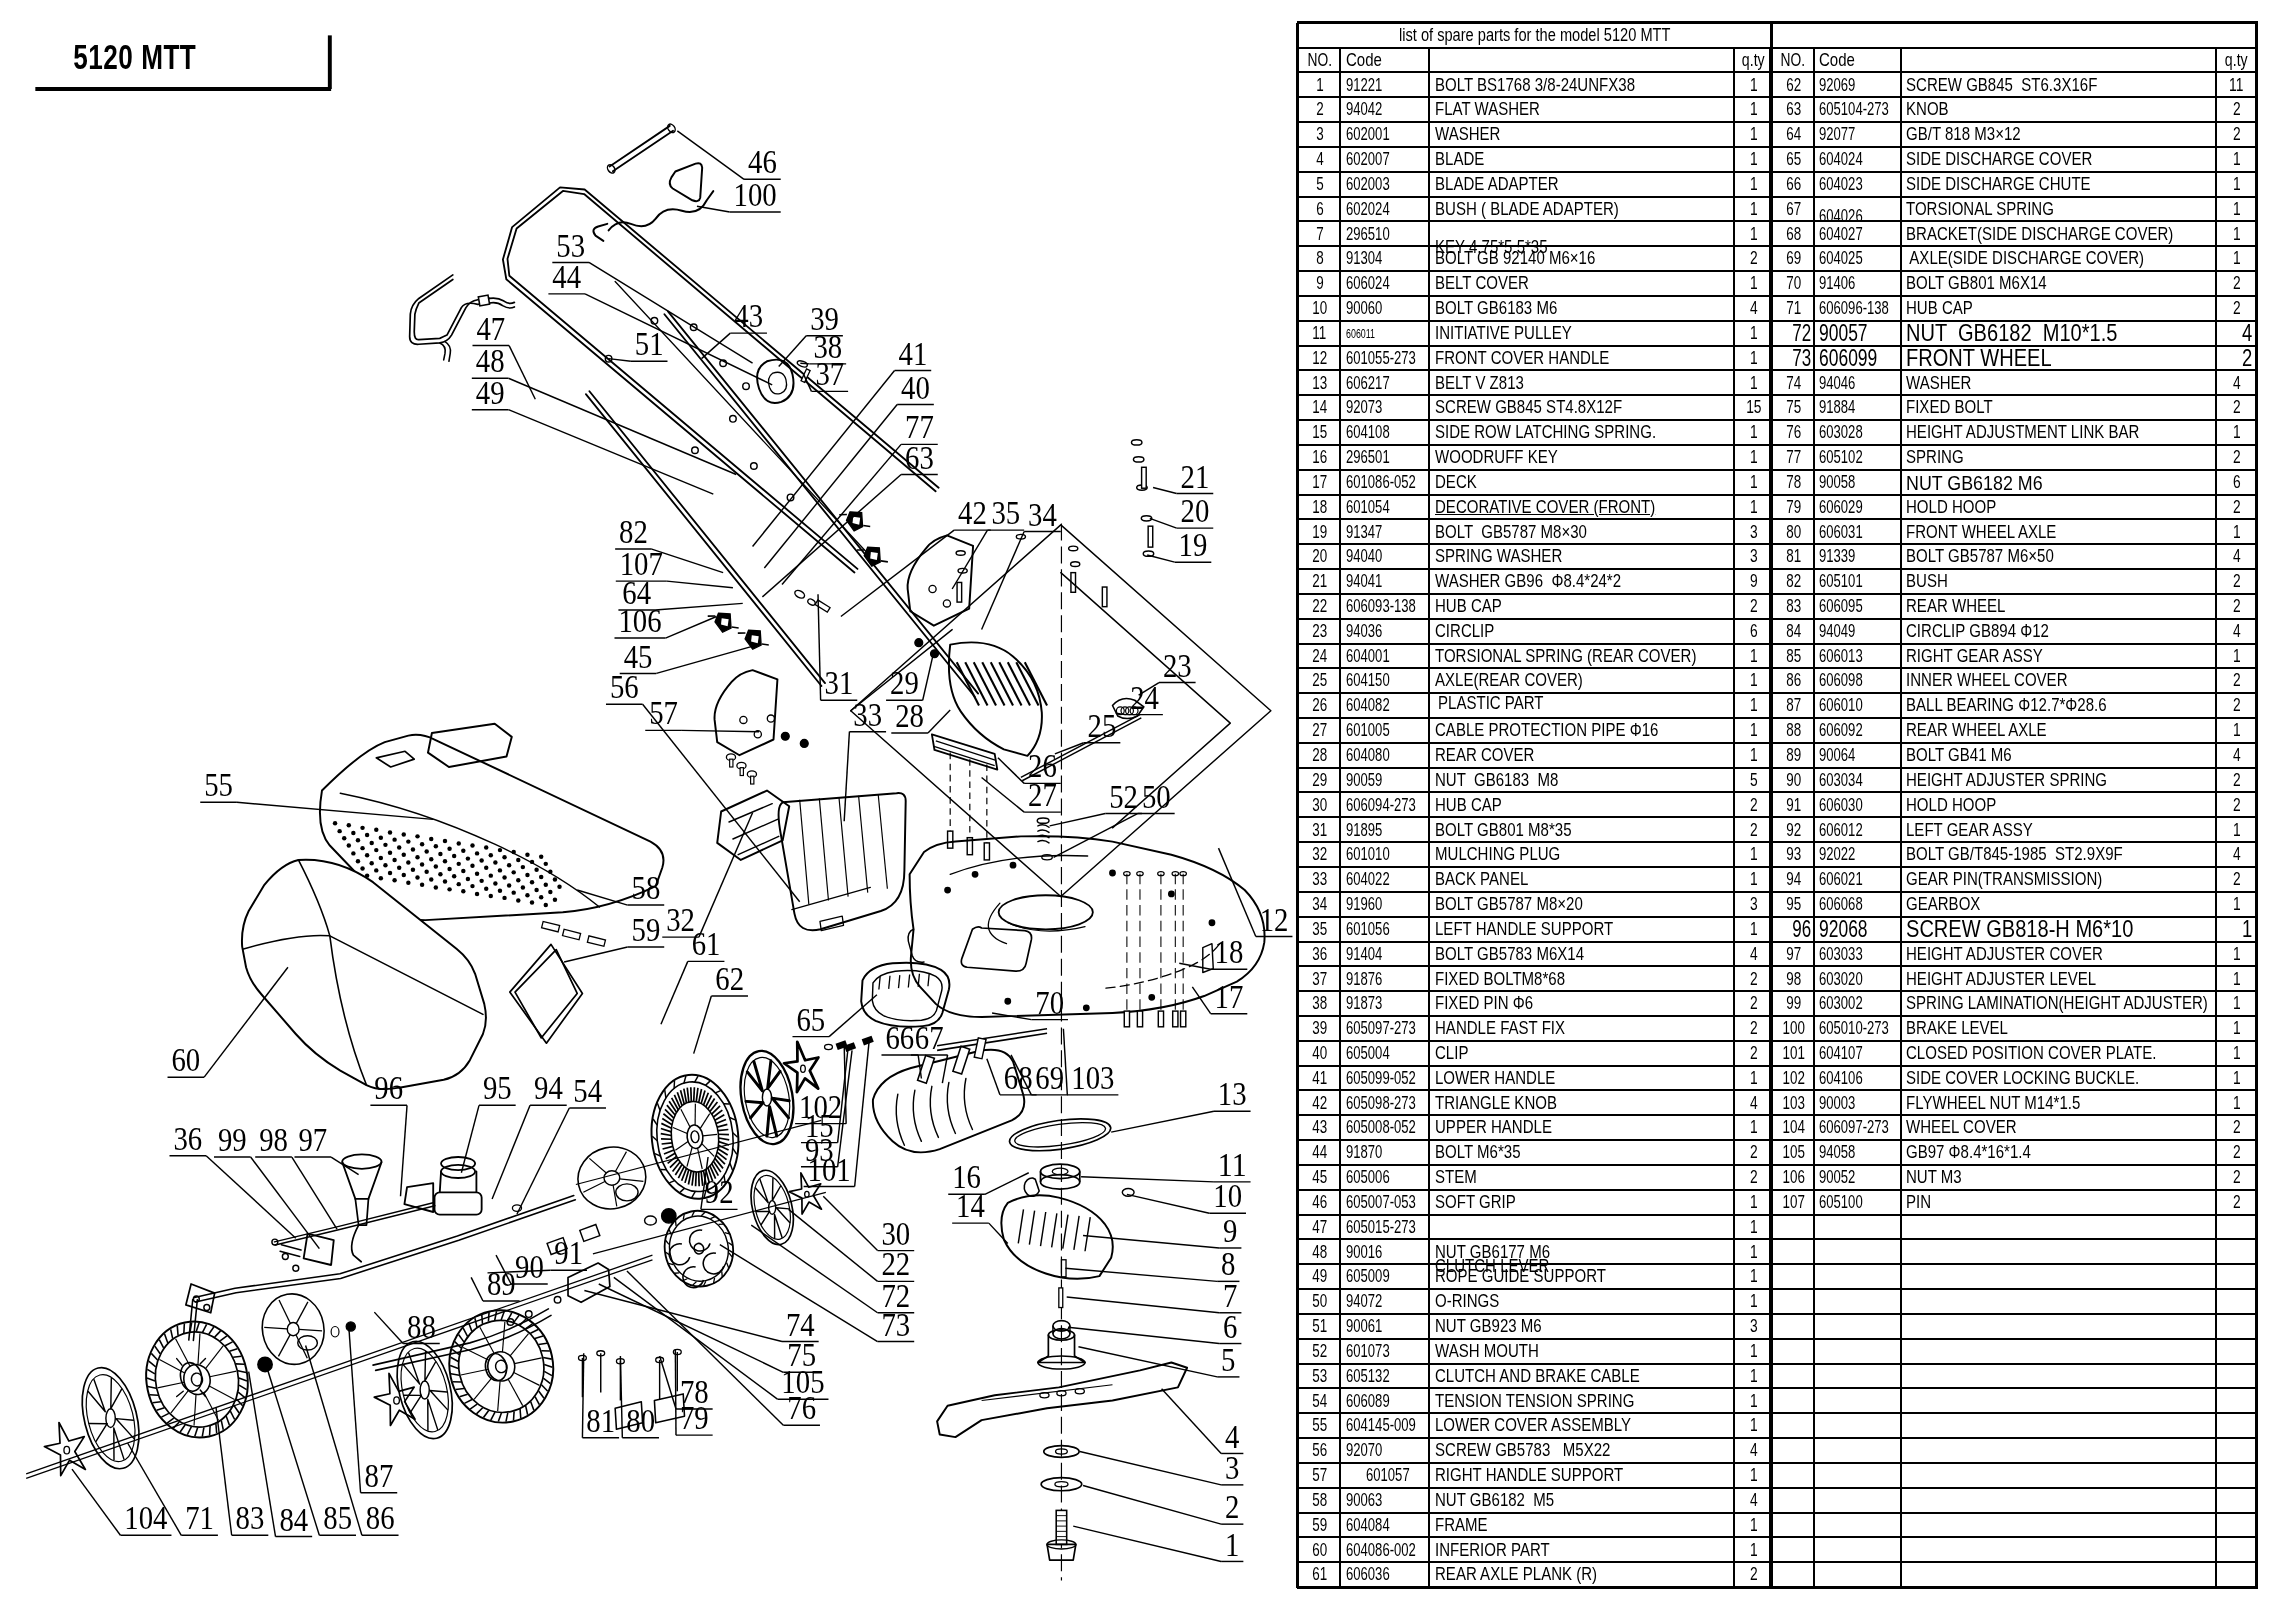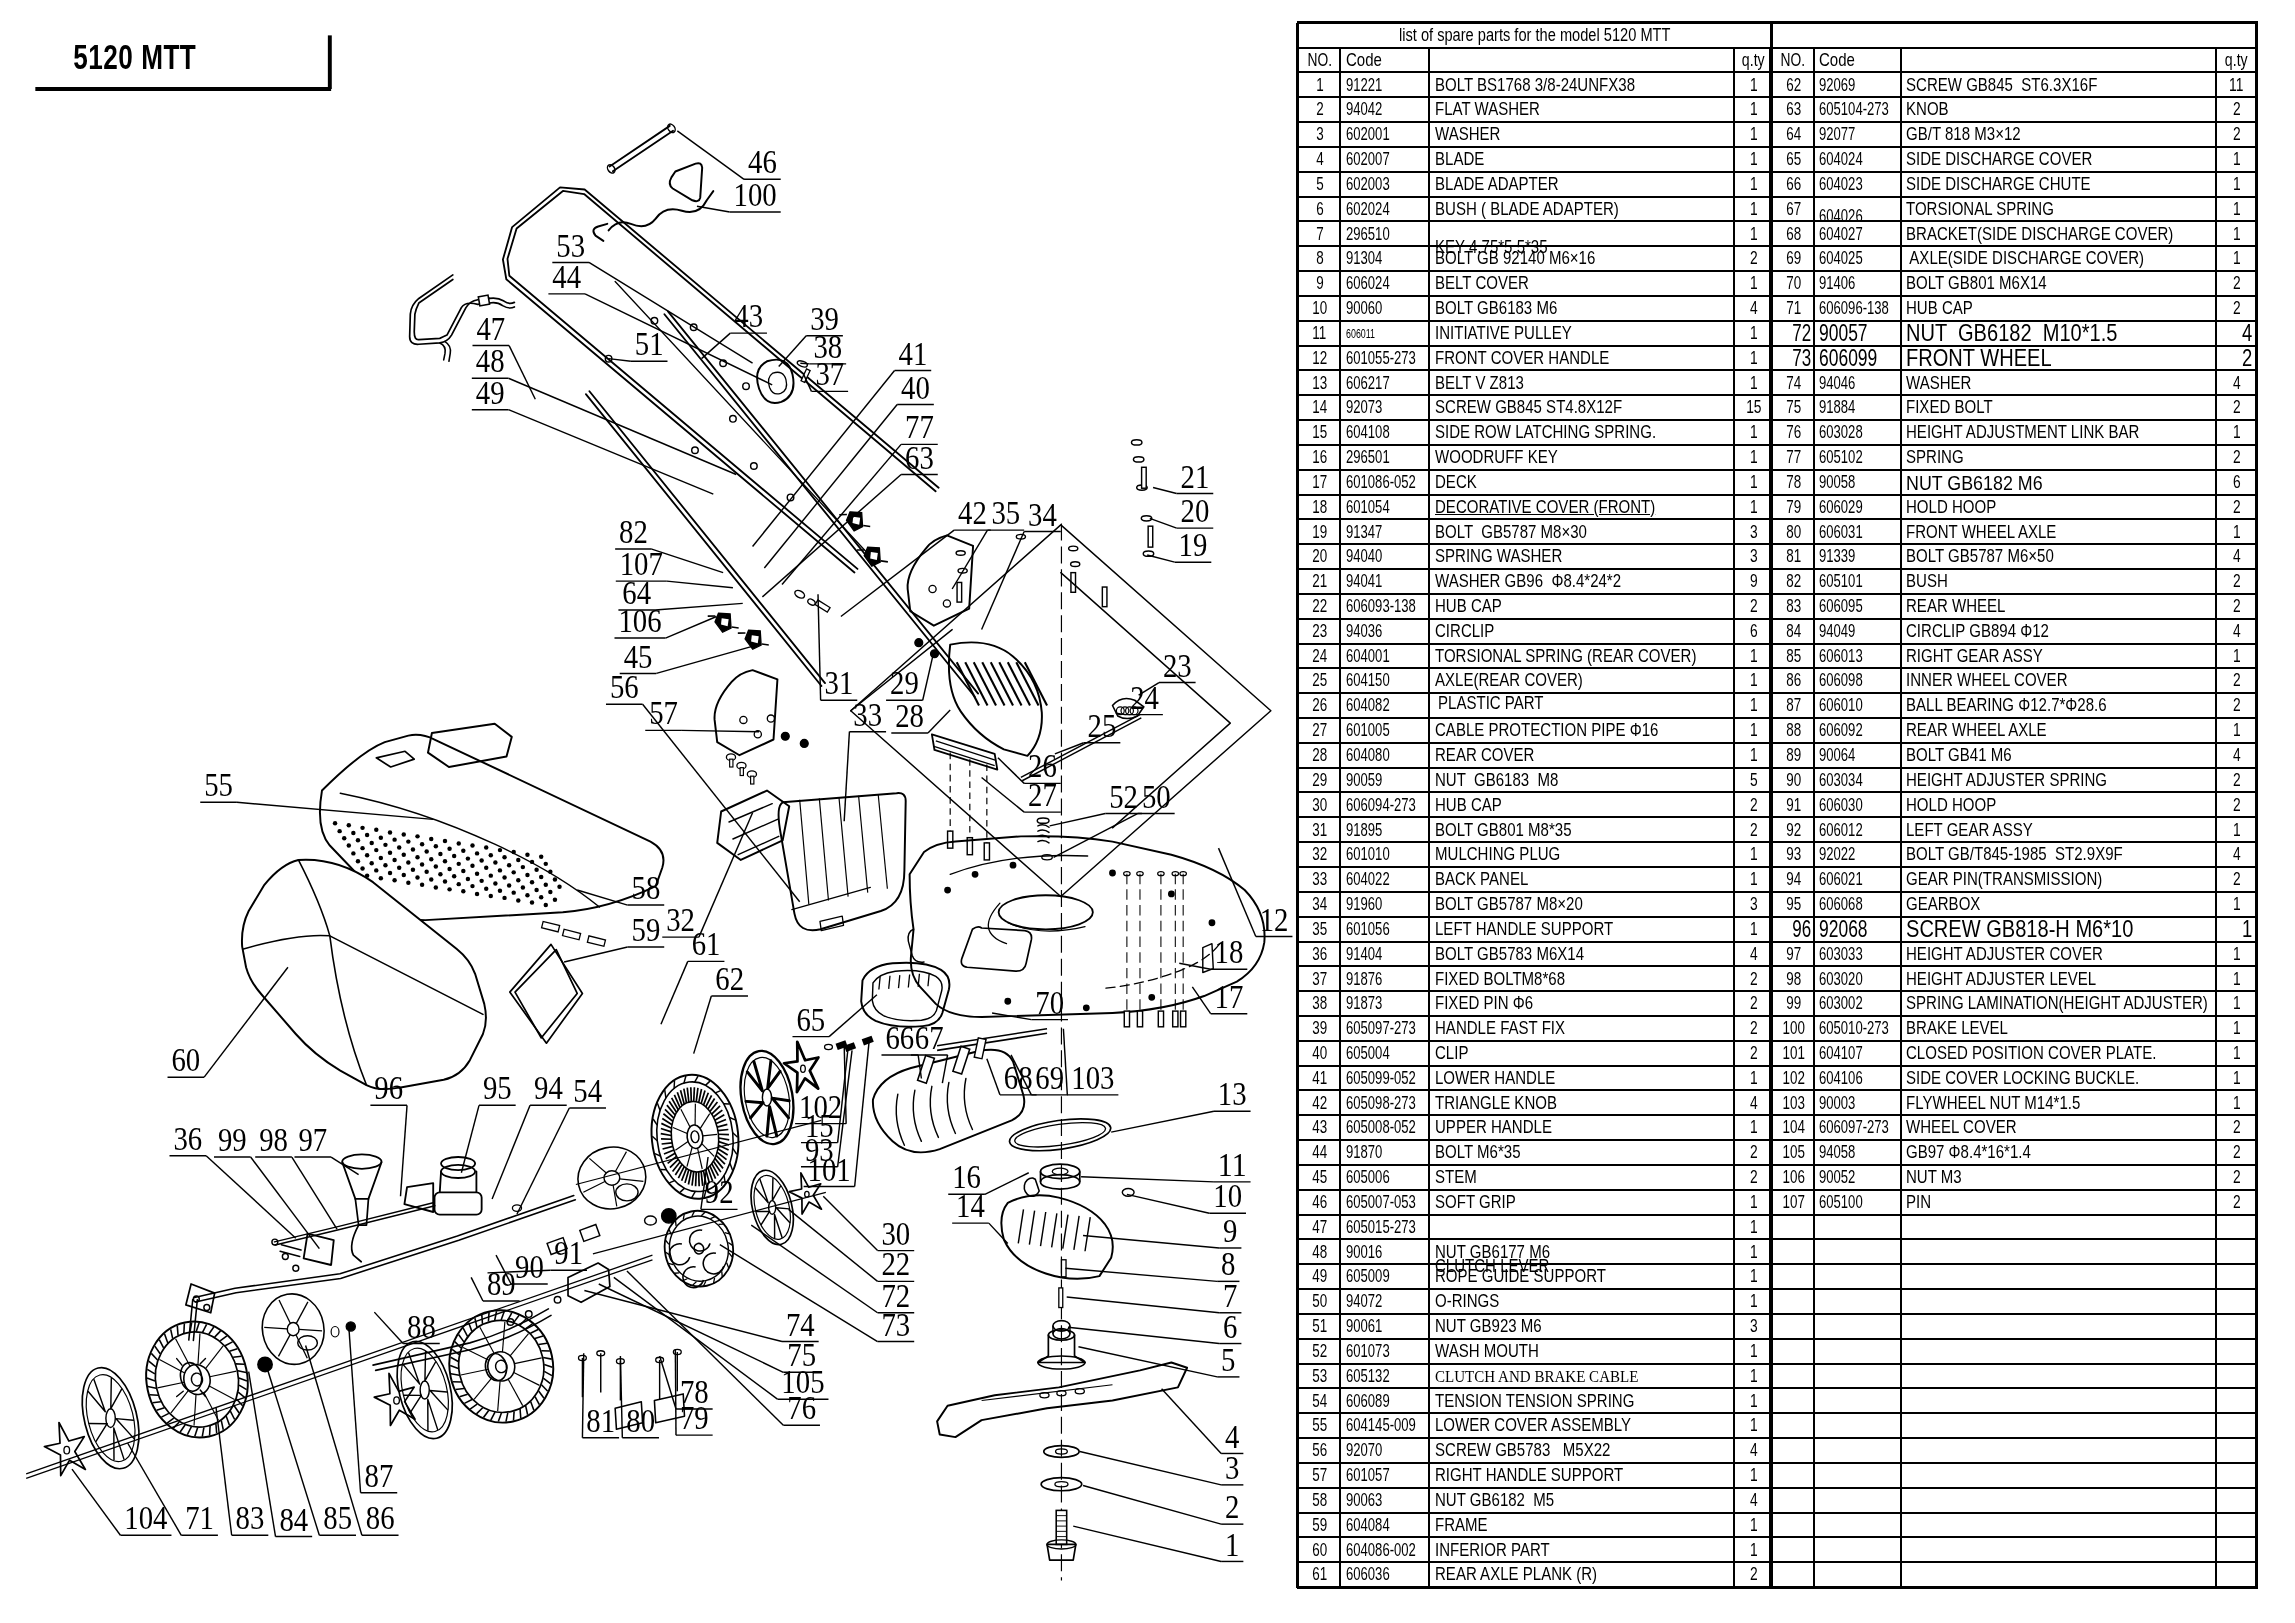--- a/index.html
+++ b/index.html
@@ -2336,21 +2336,21 @@
     </div>
     <div class="c ac" style="left:1735px;top:1339px;width:37px;height:25px;font-size:17.7px;padding-left:5.2px;padding-right:5.2px;">
       <span style="transform:scaleX(0.78);">1</span>
     </div>
     <div class="c ac" style="left:1298px;top:1364px;width:43px;height:25px;font-size:17.7px;padding-left:5.2px;padding-right:5.2px;">
       <span style="transform:scaleX(0.76);">53</span>
     </div>
     <div class="c" style="left:1341px;top:1364px;width:89px;height:25px;font-size:17.7px;padding-left:5.2px;padding-right:5.2px;">
       <span style="transform:scaleX(0.74);">605132</span>
     </div>
-    <div class="c" style="left:1430px;top:1364px;width:305px;height:25px;font-size:17.7px;padding-left:5.2px;padding-right:5.2px;font-family:Liberation Serif, serif;">
+    <div class="c" style="left:1430px;top:1364px;width:305px;height:25px;font-size:17.7px;padding-left:5.2px;padding-right:5.2px;">
       <span style="transform:scaleX(0.85);">CLUTCH AND BRAKE CABLE</span>
     </div>
     <div class="c ac" style="left:1735px;top:1364px;width:37px;height:25px;font-size:17.7px;padding-left:5.2px;padding-right:5.2px;">
       <span style="transform:scaleX(0.78);">1</span>
     </div>
     <div class="c ac" style="left:1298px;top:1389px;width:43px;height:25px;font-size:17.7px;padding-left:5.2px;padding-right:5.2px;">
       <span style="transform:scaleX(0.76);">54</span>
     </div>
     <div class="c" style="left:1341px;top:1389px;width:89px;height:25px;font-size:17.7px;padding-left:5.2px;padding-right:5.2px;">
       <span style="transform:scaleX(0.74);">606089</span>
@@ -2381,21 +2381,21 @@
     </div>
     <div class="c" style="left:1430px;top:1438px;width:305px;height:25px;font-size:17.7px;padding-left:5.2px;padding-right:5.2px;">
       <span style="transform:scaleX(0.85);">SCREW GB5783   M5X22</span>
     </div>
     <div class="c ac" style="left:1735px;top:1438px;width:37px;height:25px;font-size:17.7px;padding-left:5.2px;padding-right:5.2px;">
       <span style="transform:scaleX(0.78);">4</span>
     </div>
     <div class="c ac" style="left:1298px;top:1463px;width:43px;height:25px;font-size:17.7px;padding-left:5.2px;padding-right:5.2px;">
       <span style="transform:scaleX(0.76);">57</span>
     </div>
-    <div class="c" style="left:1341px;top:1463px;width:89px;height:25px;font-size:17.7px;padding-left:5.2px;padding-right:5.2px;">
+    <div class="c" style="left:1341px;top:1463px;width:89px;height:25px;font-size:17.7px;padding-left:5.2px;padding-right:5.2px;justify-content:flex-end;">
       <span style="transform:scaleX(0.74);">601057</span>
     </div>
     <div class="c" style="left:1430px;top:1463px;width:305px;height:25px;font-size:17.7px;padding-left:5.2px;padding-right:5.2px;">
       <span style="transform:scaleX(0.85);">RIGHT HANDLE SUPPORT</span>
     </div>
     <div class="c ac" style="left:1735px;top:1463px;width:37px;height:25px;font-size:17.7px;padding-left:5.2px;padding-right:5.2px;">
       <span style="transform:scaleX(0.78);">1</span>
     </div>
     <div class="c ac" style="left:1298px;top:1488px;width:43px;height:25px;font-size:17.7px;padding-left:5.2px;padding-right:5.2px;">
       <span style="transform:scaleX(0.76);">58</span>

